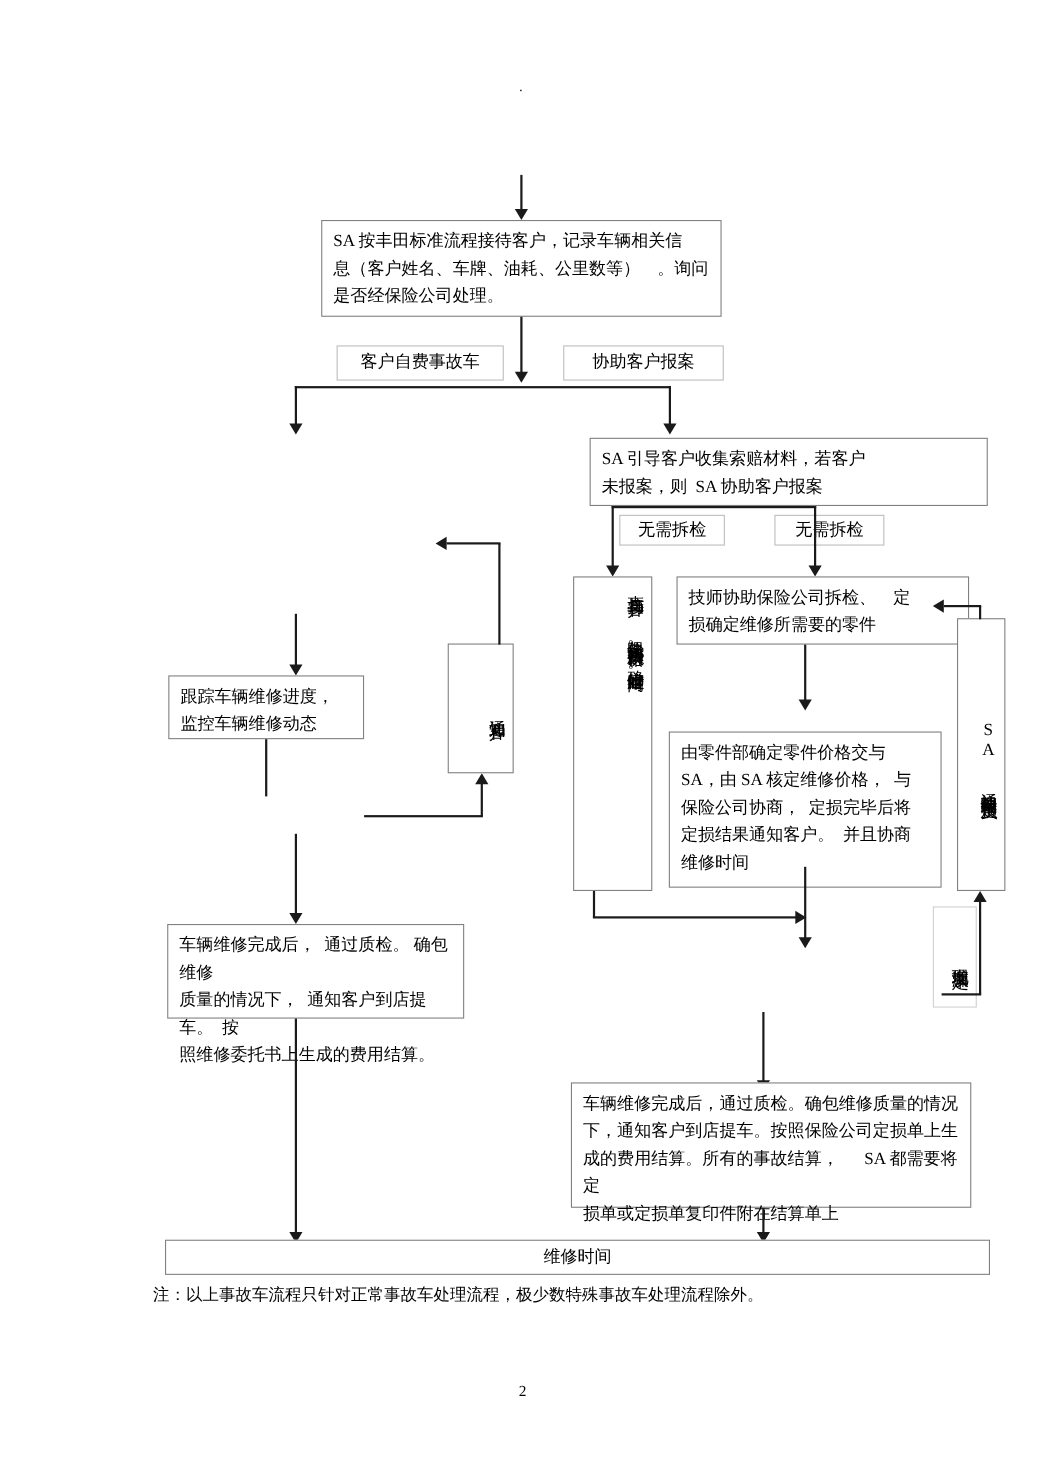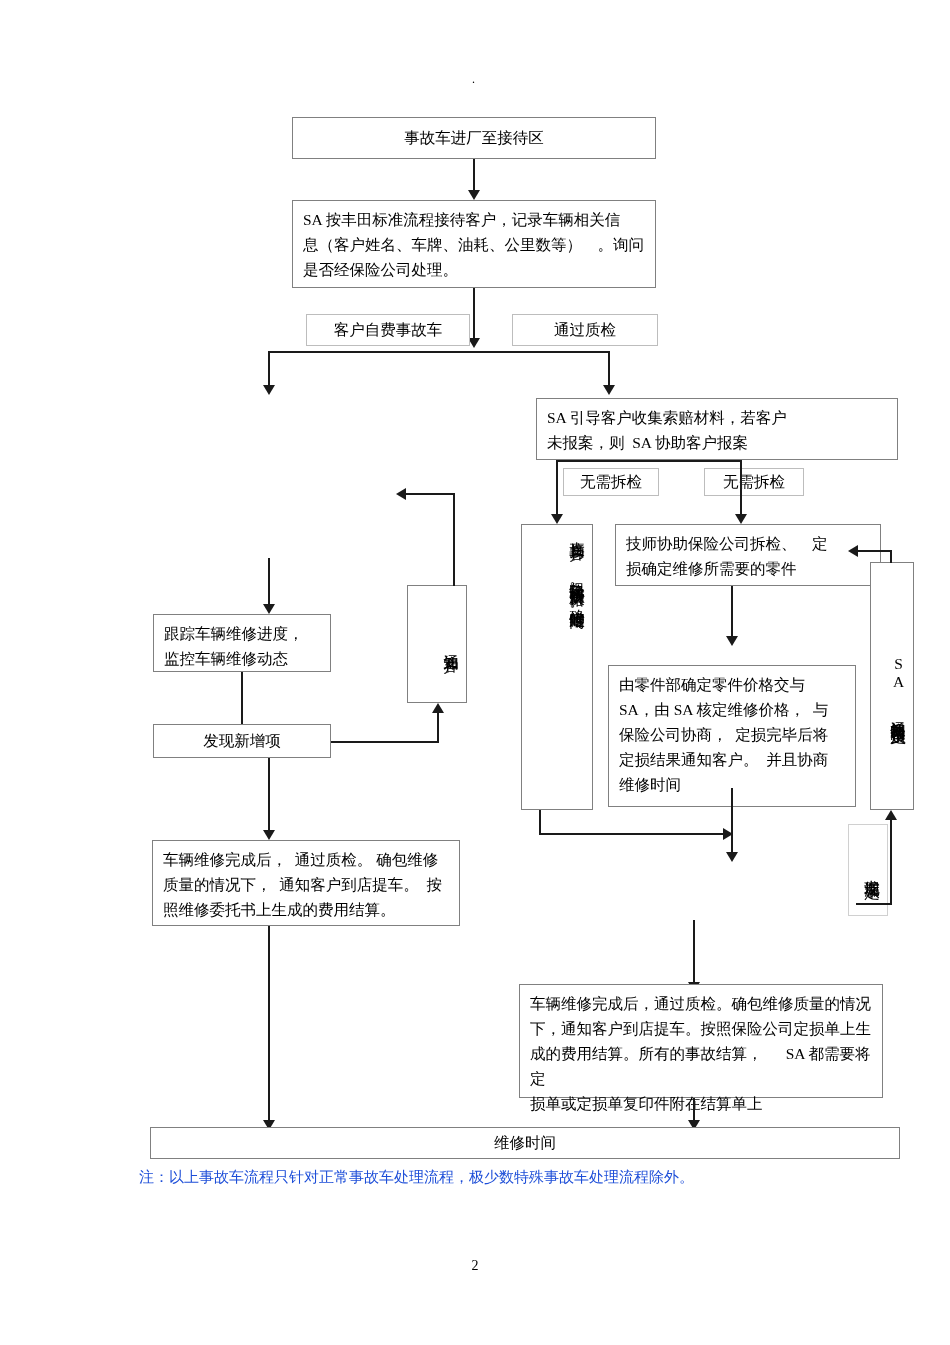--- a/index.html
+++ b/index.html
@@ -91,87 +91,85 @@
   }
   .arr.right {
     border-top: 6px solid transparent;
     border-bottom: 6px solid transparent;
     border-left: 10px solid #1a1a1a;
   }
   
   .note {
     position: absolute;
     font-size: 15px;
-    color: #1d4ed8;
+    color: #000000;
   }
   .pagenum {
     position: absolute;
     font-size: 14px;
     color: #000;
     text-align: center;
   }
   .dot {
     position: absolute;
     font-size: 12px;
     color: #000;
   }
 </style>
 </head>
 <body>
 
 <div id="page">
 
   <div class="dot" style="left:472px; top:72px;">.</div>
 
-  <div class="box center" style="left:292px; top:117px; width:364px; height:42px;">事故车进厂至接待区</div>
 
   <div class="ln v" style="left:473px; top:159px; height:33px;"></div>
   <div class="arr down" style="left:468px; top:190px;"></div>
 
   <div class="box" style="left:292px; top:200px; width:364px; height:88px;">SA 按丰田标准流程接待客户，记录车辆相关信
 息（客户姓名、车牌、油耗、公里数等）    。询问
 是否经保险公司处理。</div>
 
   <div class="ln v" style="left:473px; top:288px; height:53px;"></div>
   <div class="arr down" style="left:468px; top:338px;"></div>
 
-  <div class="box thin center" style="left:306px; top:314px; width:164px; height:32px;">客户自费事故车</div>
-  <div class="box thin center" style="left:512px; top:314px; width:146px; height:32px;">通过质检</div>
+  <div class="box thin center" style="left:306px; top:314px; width:152px; height:32px;">客户自费事故车</div>
+  <div class="box thin center" style="left:512px; top:314px; width:146px; height:32px;">协助客户报案</div>
 
   <div class="ln h" style="left:268px; top:351px; width:342px;"></div>
   <div class="ln v" style="left:268px; top:351px; height:38px;"></div>
   <div class="arr down" style="left:263px; top:385px;"></div>
   <div class="ln v" style="left:608px; top:351px; height:38px;"></div>
   <div class="arr down" style="left:603px; top:385px;"></div>
 
 
   <div class="ln v" style="left:268px; top:558px; height:50px;"></div>
   <div class="arr down" style="left:263px; top:604px;"></div>
 
   <div class="box" style="left:153px; top:614px; width:178px; height:58px;">跟踪车辆维修进度，
 监控车辆维修动态</div>
 
   <div class="ln v" style="left:241px; top:672px; height:52px;"></div>
 
-  <div class="box center" style="left:153px; top:724px; width:178px; height:34px;">发现新增项</div>
 
   <div class="ln h" style="left:331px; top:741px; width:108px;"></div>
   <div class="ln v" style="left:437px; top:712px; height:30px;"></div>
   <div class="arr up" style="left:432px; top:703px;"></div>
 
   <div class="vbox center" style="left:407px; top:585px; width:60px; height:118px;">通知客户</div>
 
   <div class="ln v" style="left:453px; top:494px; height:92px;"></div>
   <div class="ln h" style="left:406px; top:493px; width:49px;"></div>
   <div class="arr left" style="left:396px; top:488px;"></div>
 
   <div class="ln v" style="left:268px; top:758px; height:76px;"></div>
   <div class="arr down" style="left:263px; top:830px;"></div>
 
-  <div class="box" style="left:152px; top:840px; width:308px; height:86px;">车辆维修完成后，  通过质检。 确包维修
+  <div class="box" style="left:152px; top:840px; width:270px; height:86px;">车辆维修完成后，  通过质检。 确包维修
 质量的情况下，  通知客户到店提车。  按
 照维修委托书上生成的费用结算。</div>
 
   <div class="ln v" style="left:268px; top:926px; height:200px;"></div>
   <div class="arr down" style="left:263px; top:1120px;"></div>
 
   <div class="box" style="left:536px; top:398px; width:362px; height:62px;">SA 引导客户收集索赔材料，若客户
 未报案，则  SA 协助客户报案</div>
 
   <div class="box thin center" style="left:563px; top:468px; width:96px; height:28px;">无需拆检</div>

